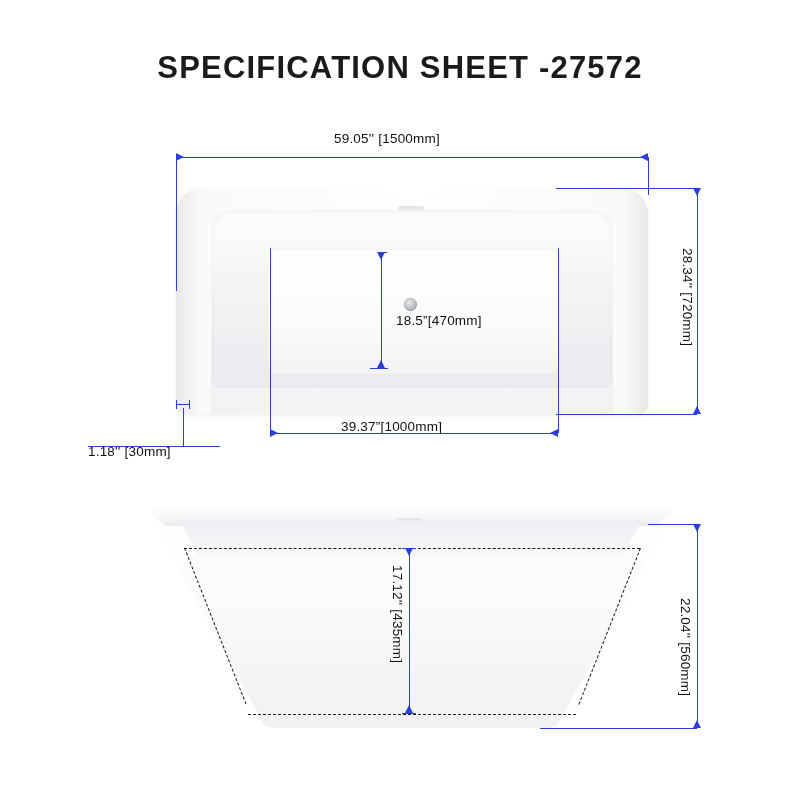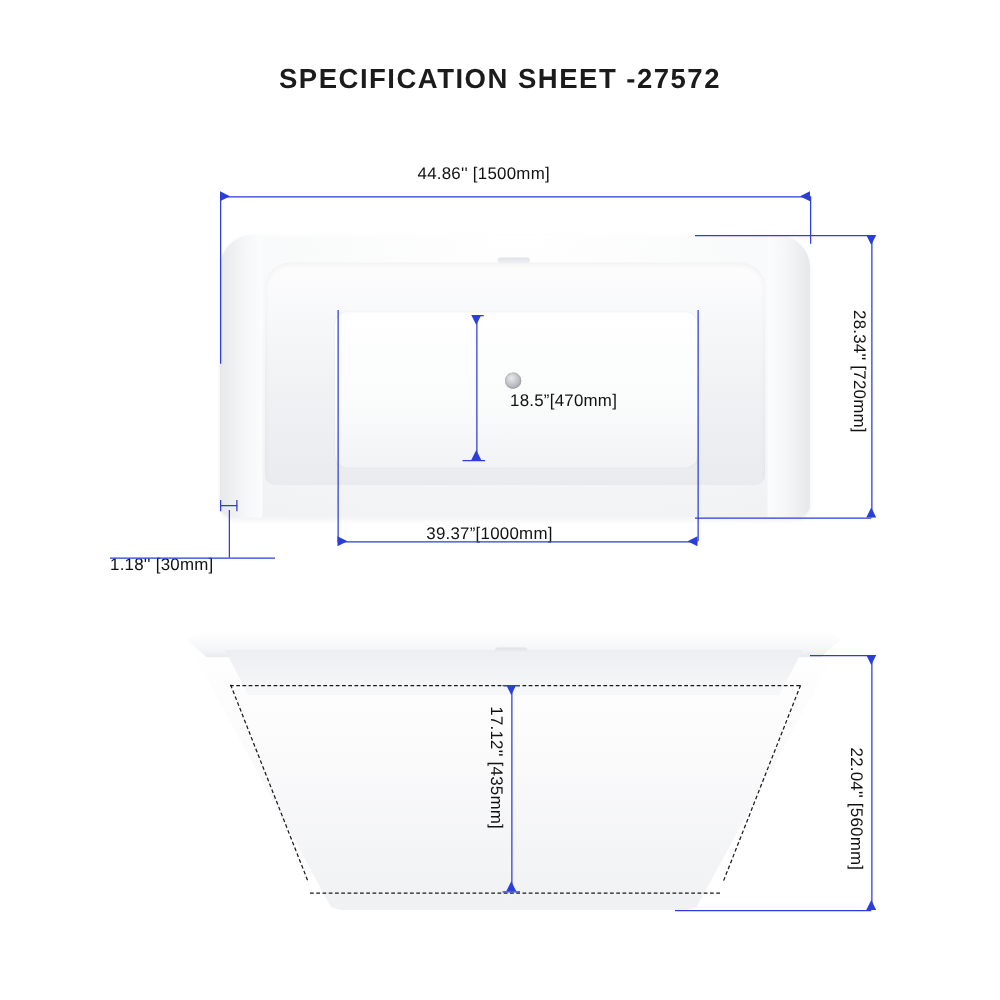--- a/index.html
+++ b/index.html
@@ -21,21 +21,21 @@
     height: 800px;
   }
 
   
   .title {
     position: absolute;
     top: 50px;
     left: 0;
     width: 800px;
     text-align: center;
-    font-size: 22px;
+    font-size: 31px;
     font-weight: bold;
     letter-spacing: 1.2px;
     color: #1b1b1b;
     white-space: nowrap;
   }
 
   
   .dim {
     position: absolute;
     font-size: 13.5px;
@@ -259,35 +259,35 @@
   <div class="title">SPECIFICATION  SHEET -27572</div>
 
   <div id="top-view">
     <div class="tub-top-outer"></div>
     <div class="tub-top-inner"></div>
     <div class="tub-top-floor"></div>
     <div class="overflow"></div>
     <div class="drain"></div>
   </div>
 
-  <div class="dim" style="left:334px; top:131px;">44.86'' [1500mm]</div>
+  <div class="dim" style="left:334px; top:131px;">59.05'' [1500mm]</div>
   <div class="bl h" style="left:176px; top:157px; width:472px;"></div>
   <div class="arw right" style="left:176px; top:153px;"></div>
   <div class="arw left" style="left:640px; top:153px;"></div>
   <div class="bl v" style="left:176px; top:157px; height:134px;"></div>
   <div class="bl v" style="left:648px; top:157px; height:38px;"></div>
 
   <div class="dim vert" style="left:680px; top:248px;">28.34'' [720mm]</div>
   <div class="bl v" style="left:697px; top:188px; height:226px;"></div>
   <div class="arw down" style="left:693px; top:188px;"></div>
   <div class="arw up" style="left:693px; top:406px;"></div>
   <div class="bl h" style="left:556px; top:188px; width:141px;"></div>
   <div class="bl h" style="left:556px; top:414px; width:141px;"></div>
 
-  <div class="dim" style="left:396px; top:313px;margin-left:12px;">18.5”[470mm]</div>
+  <div class="dim" style="left:396px; top:313px;">18.5”[470mm]</div>
   <div class="bl v" style="left:381px; top:252px; height:116px;"></div>
   <div class="arw down" style="left:377px; top:252px;"></div>
   <div class="arw up" style="left:377px; top:360px;"></div>
   <div class="bl h" style="left:381px; top:252px; width:6px;"></div>
   <div class="bl h" style="left:370px; top:368px; width:18px;"></div>
 
   <div class="dim" style="left:341px; top:419px;">39.37”[1000mm]</div>
   <div class="bl h" style="left:270px; top:433px; width:288px;"></div>
   <div class="arw right" style="left:270px; top:429px;"></div>
   <div class="arw left" style="left:550px; top:429px;"></div>

